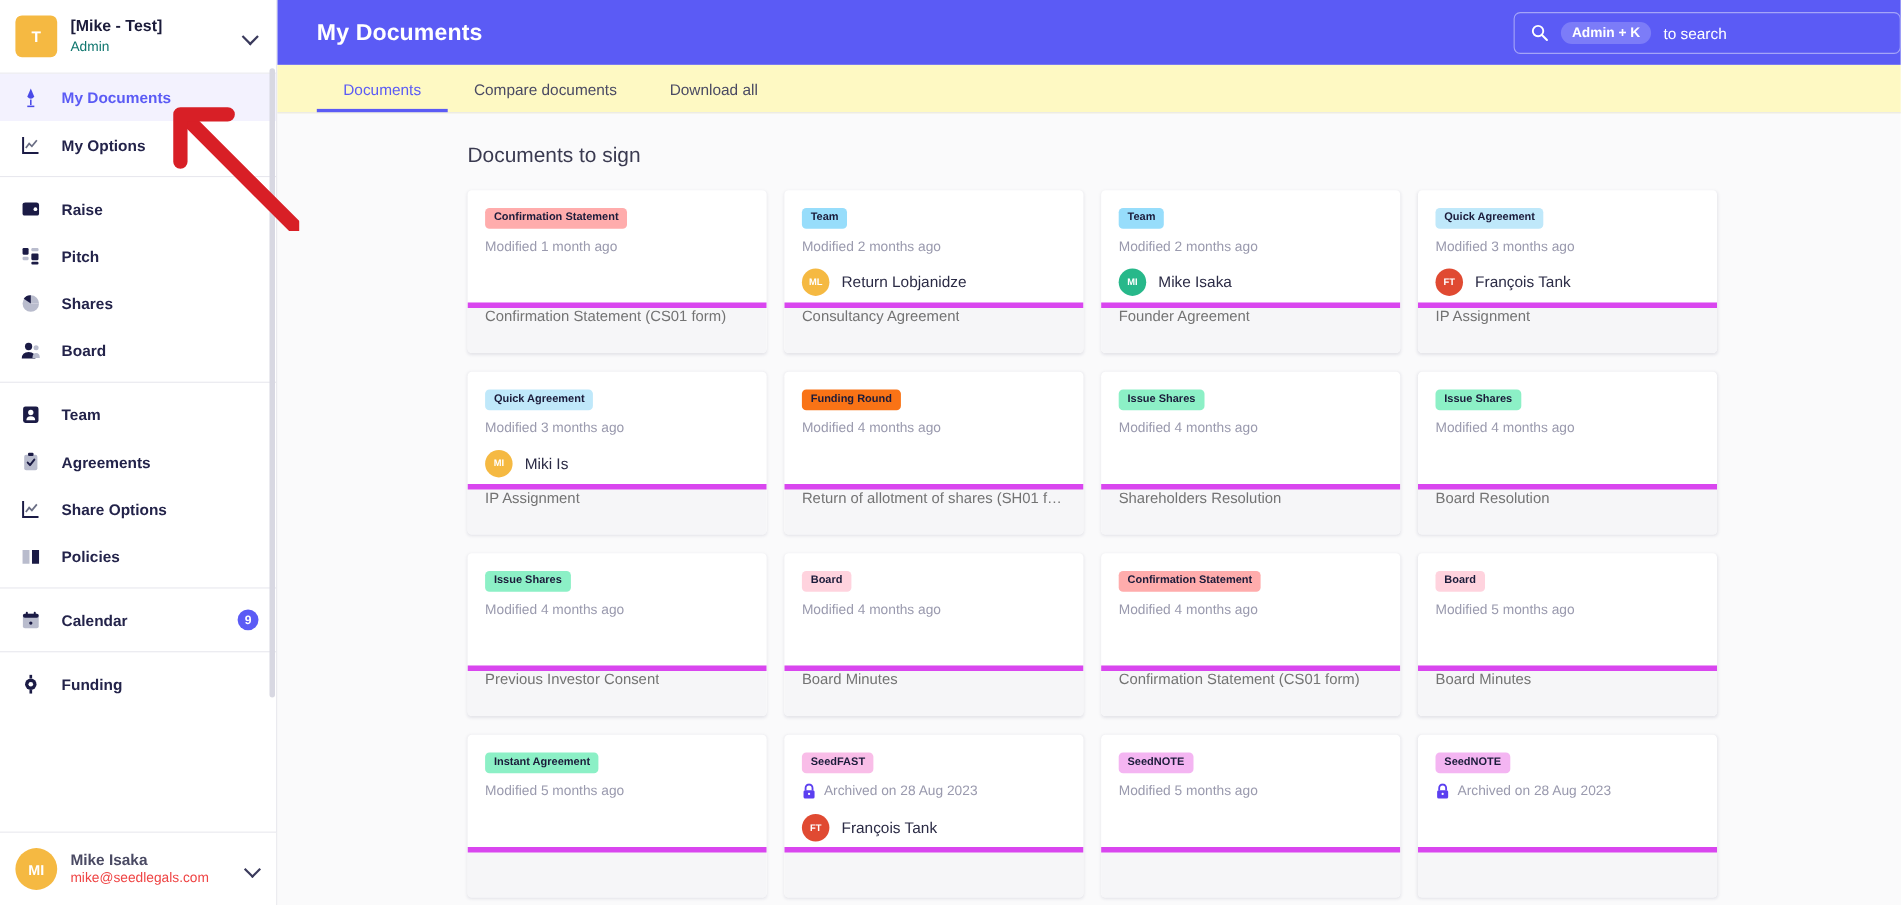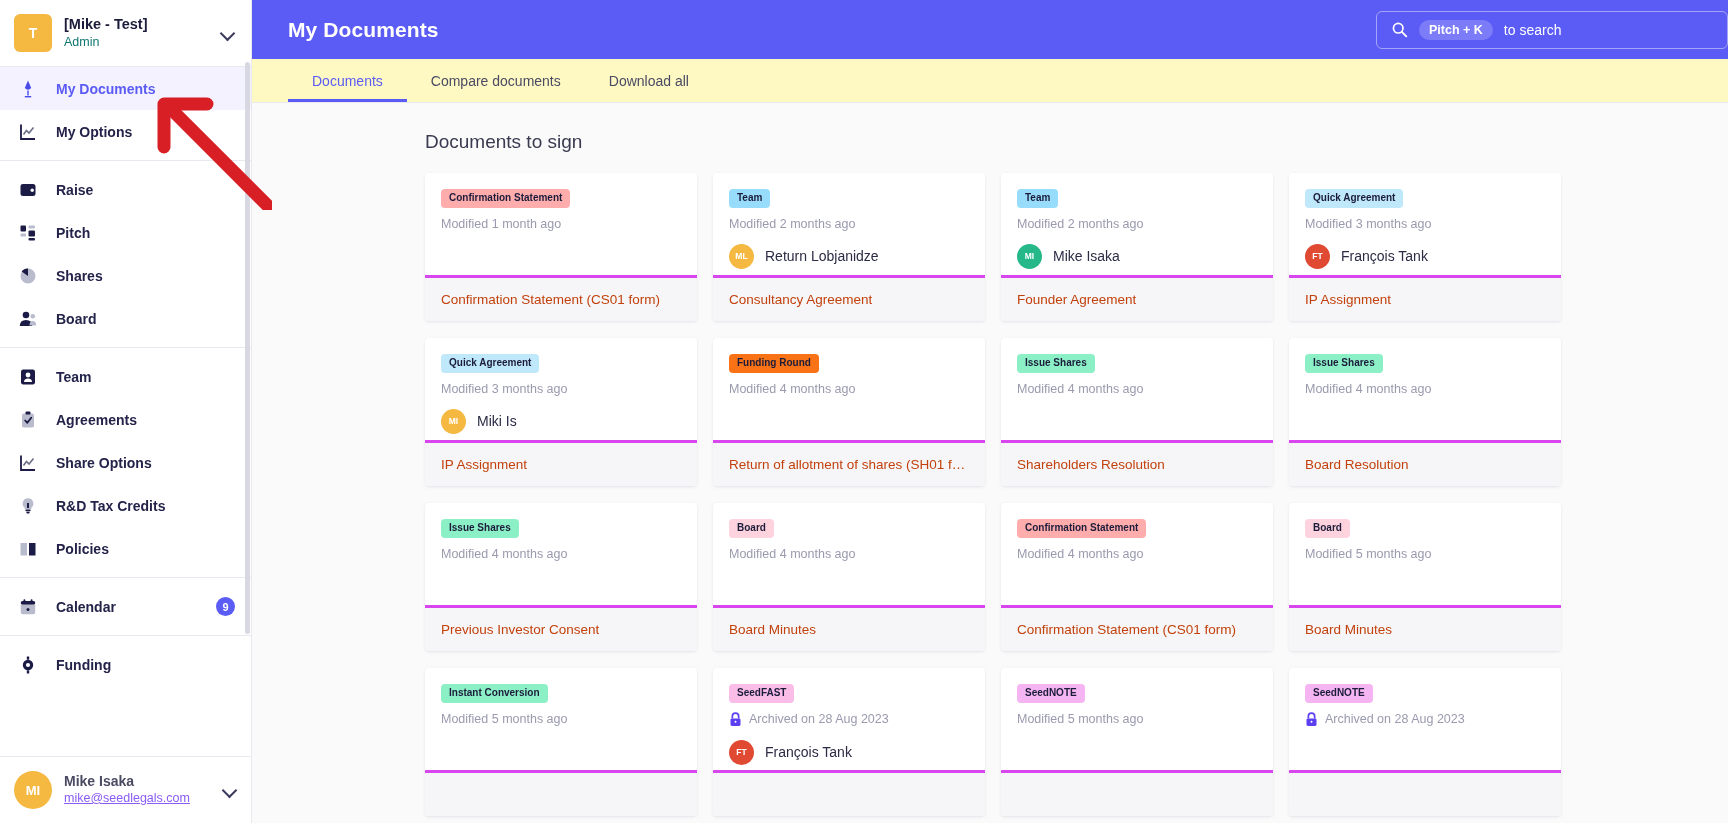--- a/index.html
+++ b/index.html
@@ -97,22 +97,22 @@
     background: #f5b942; color: #fff;
     display: flex; align-items: center; justify-content: center;
     font-size: 13px; font-weight: 700; flex: 0 0 38px;
   }
   .user-text { flex: 1 1 auto; min-width: 0; line-height: 1.25; }
   .user-name {
     font-size: 14px; font-weight: 700; color: #4a4a63;
     white-space: nowrap; overflow: hidden; text-overflow: ellipsis;
   }
   .user-email {
-    font-size: 12.5px; color: #8b5cf6;
-    white-space: nowrap; overflow: hidden; text-overflow: ellipsis; text-decoration: underline;
+    font-size: 12.5px; color: #ef4444;
+    white-space: nowrap; overflow: hidden; text-overflow: ellipsis;
   }
 
   
   .arrow-annotation {
     position: absolute; left: 152px; top: 92px;
     width: 120px; height: 118px;
     pointer-events: none; z-index: 50;
   }
 
   
@@ -204,24 +204,24 @@
   }
   .signer-avatar {
     width: 25px; height: 25px; border-radius: 50%;
     color: #ffffff; font-size: 8.5px; font-weight: 700;
     display: flex; align-items: center; justify-content: center;
     flex: 0 0 25px;
   }
   .signer-name { font-size: 14px; color: #2b2b45; white-space: nowrap; }
   .card-footer {
     background: #f6f6f8;
-    border-top: 3px solid #d946ef;
+    border-top: 5px solid #d946ef;
     padding: 0 16px; height: 46px;
-    display: flex; align-items: center;
-    font-size: 13.5px; color: #c2410c;
+    display: flex; align-items: flex-start;
+    font-size: 13.5px; color: #737373;
   }
   .card-footer span {
     white-space: nowrap; overflow: hidden; text-overflow: ellipsis;
   }
 </style>
 </head>
 <body>
 
 <div class="app">
 
@@ -323,31 +323,20 @@
           <span class="nav-label">Agreements</span>
         </div>
         <div class="nav-item">
           <span class="nav-icon">
             <svg width="20" height="20" viewBox="0 0 20 20">
               <path d="M3 2.5 V17 H17" fill="none" stroke="#1b1b45" stroke-width="1.8"></path>
               <polyline points="5.5,12.5 8.5,8.5 11,11 15.5,5.5" fill="none" stroke="#6b6f85" stroke-width="1.6"></polyline>
             </svg>
           </span>
           <span class="nav-label">Share Options</span>
-        </div>
-        <div class="nav-item">
-          <span class="nav-icon">
-            <svg width="20" height="20" viewBox="0 0 20 20">
-              <path d="M10 2.2 A5.3 5.3 0 0 1 13.4 11.6 V13.3 H6.6 V11.6 A5.3 5.3 0 0 1 10 2.2 Z" fill="#b9bccd"></path>
-              <rect x="7.4" y="13.6" width="5.2" height="1.7" rx="0.7" fill="#1b1b45"></rect>
-              <rect x="8.3" y="15.8" width="3.4" height="1.6" rx="0.8" fill="#1b1b45"></rect>
-              <rect x="9" y="7" width="2" height="5" fill="#1b1b45"></rect>
-            </svg>
-          </span>
-          <span class="nav-label">R&amp;D Tax Credits</span>
         </div>
         <div class="nav-item">
           <span class="nav-icon">
             <svg width="20" height="20" viewBox="0 0 20 20">
               <path d="M2.5 4 H9 V16.5 H2.5 Z" fill="#b9bccd"></path>
               <path d="M11 4 H17.5 V16.5 H11 Z" fill="#1b1b45"></path>
               <rect x="9" y="3.2" width="2" height="14" fill="#ffffff"></rect>
             </svg>
           </span>
           <span class="nav-label">Policies</span>
@@ -402,21 +391,21 @@
   <section class="main">
 
     <header class="topbar">
       <h1 class="page-title">My Documents</h1>
 
       <div class="search-box">
         <svg class="search-icon" viewBox="0 0 20 20">
           <circle cx="8.5" cy="8.5" r="5.6" fill="none" stroke="#ffffff" stroke-width="2"></circle>
           <line x1="12.7" y1="12.7" x2="18" y2="18" stroke="#ffffff" stroke-width="2.2" stroke-linecap="round"></line>
         </svg>
-        <span class="kbd-pill">Pitch + K</span>
+        <span class="kbd-pill">Admin + K</span>
         <span class="search-hint">to search</span>
       </div>
     </header>
 
     <div class="tabbar" id="tabbar">
         <div class="tab active">Documents</div>
         <div class="tab">Compare documents</div>
         <div class="tab">Download all</div>
       </div>
 
@@ -566,21 +555,21 @@
               <div class="card-meta">
                 <span>Modified 5 months ago</span>
               </div>
             </div>
             <div class="card-footer">
               <span>Board Minutes</span>
             </div>
           </article>
           <article class="doc-card">
             <div class="card-body">
-              <span class="tag" style="background:#8cf0c6">Instant Conversion</span>
+              <span class="tag" style="background:#8cf0c6">Instant Agreement</span>
               <div class="card-meta">
                 <span>Modified 5 months ago</span>
               </div>
             </div>
             <div class="card-footer">
               <span></span>
             </div>
           </article>
           <article class="doc-card">
             <div class="card-body">

